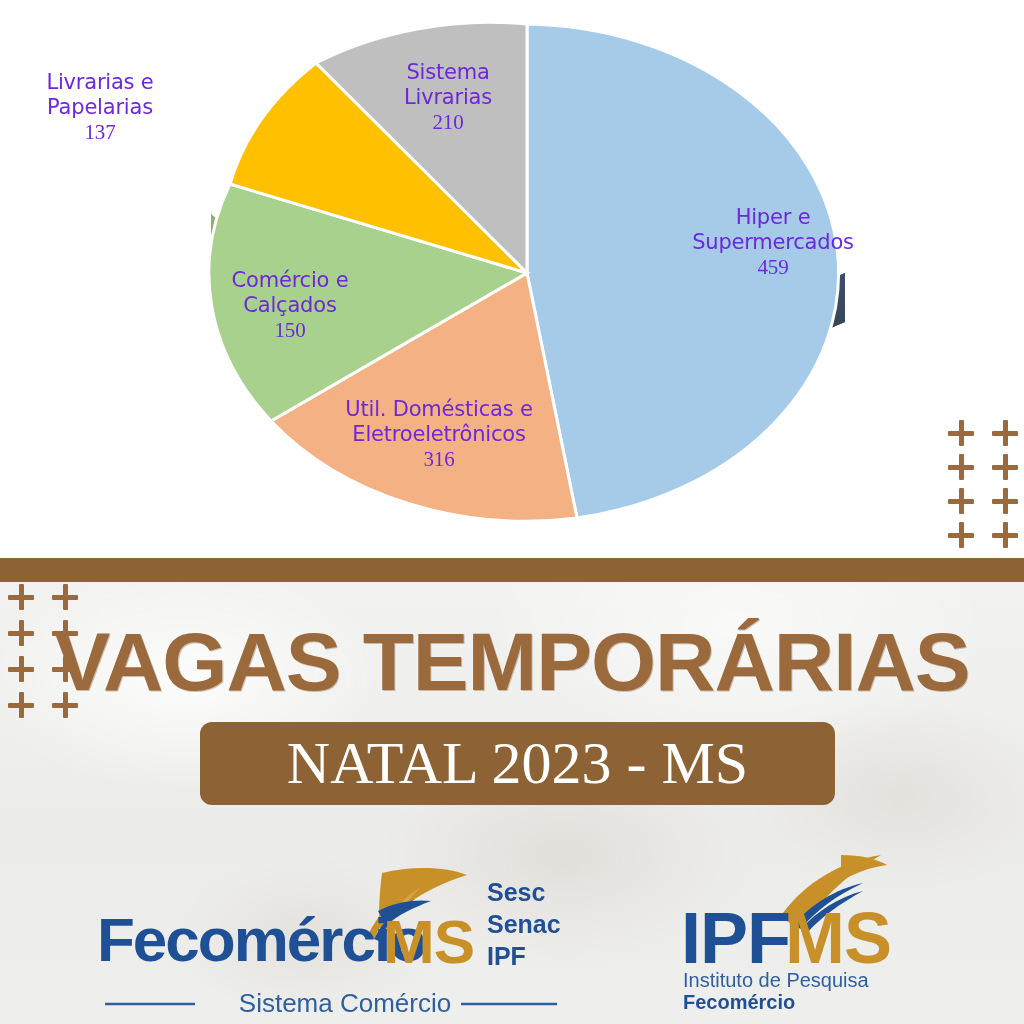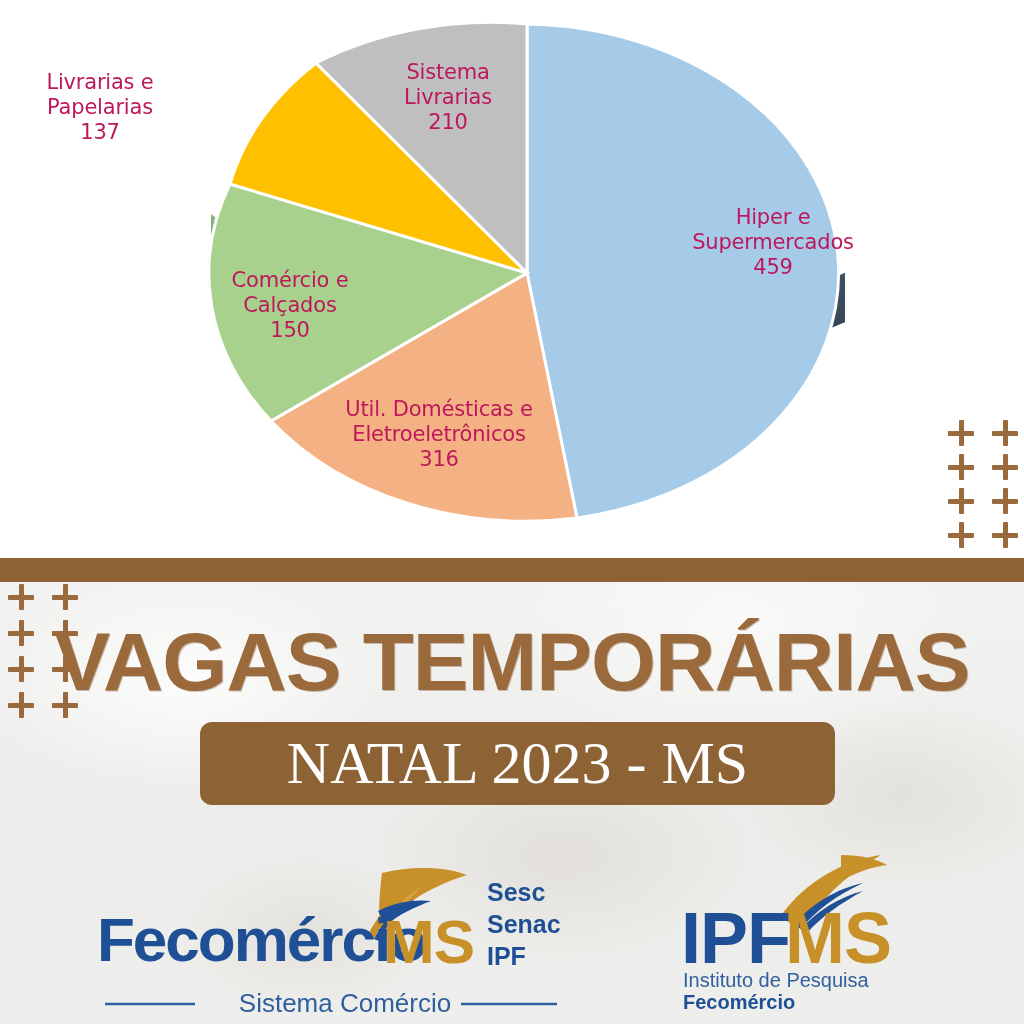--- a/index.html
+++ b/index.html
@@ -8,25 +8,25 @@
     font-family:"Liberation Sans","DejaVu Sans",sans-serif;
     background:#ffffff;
   }
   #poster{position:relative;width:1024px;height:1024px;overflow:hidden;background:#ffffff;}
 
   
   #chart-area{position:absolute;left:0;top:0;width:1024px;height:558px;background:#ffffff;overflow:hidden;}
   #pie-svg{position:absolute;left:0;top:0;}
 
   .pie-label{
-    position:absolute;color:#be185d;font-size:21px;line-height:25px;
+    position:absolute;color:#6d28d9;font-size:21px;line-height:25px;
     text-align:center;white-space:nowrap;font-family:"DejaVu Sans",sans-serif;
     letter-spacing:-0.2px;
   }
-  .pie-label .num{display:block;}
+  .pie-label .num{display:block;font-family:Liberation Serif, serif;}
 
   
   .plus-grid{position:absolute;display:grid;}
   .plus{
     position:relative;width:26px;height:26px;
   }
   .plus::before,.plus::after{
     content:"";position:absolute;background:#9a6a3c;border-radius:1px;
   }
   .plus::before{left:0;top:11px;width:26px;height:4.5px;}

